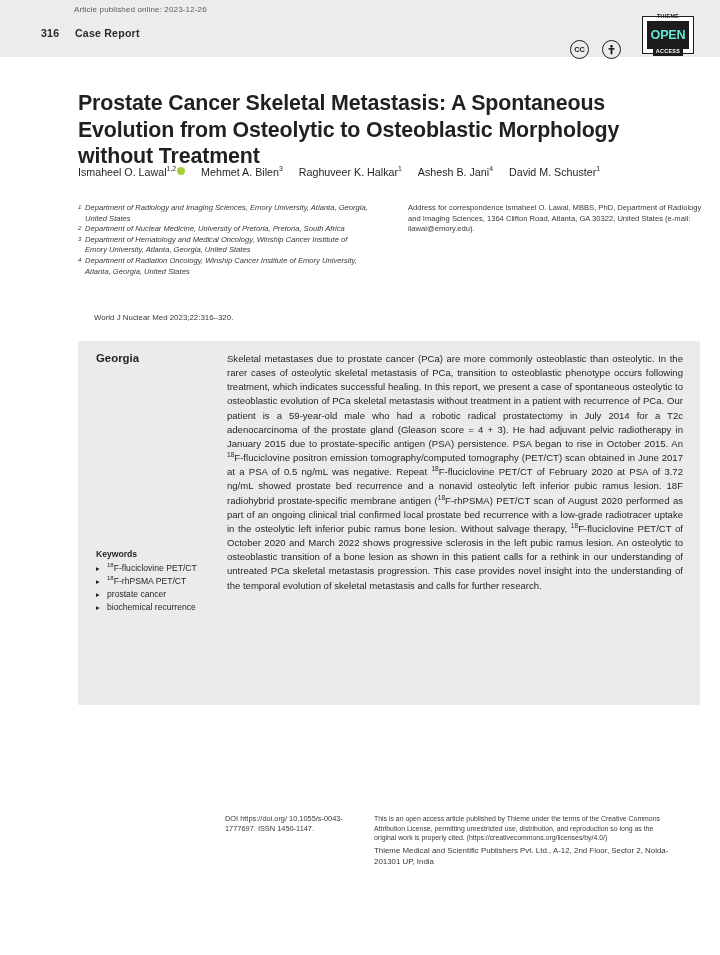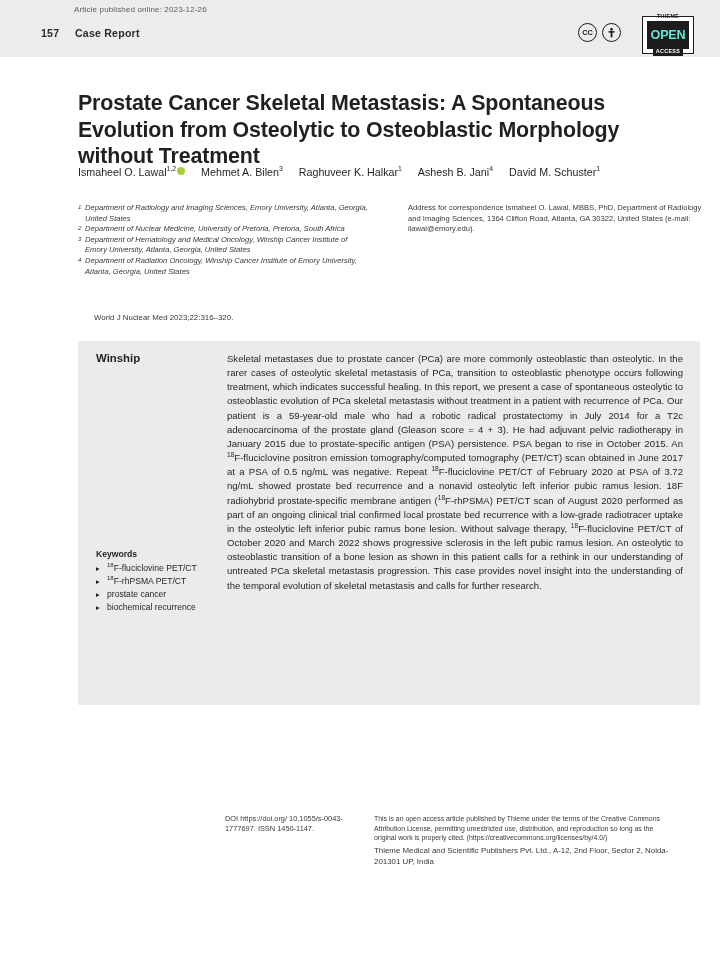--- a/index.html
+++ b/index.html
@@ -50,23 +50,23 @@
     left: 75px;
     top: 27px;
     font-size: 10.6px;
     font-weight: bold;
     color: #2b2b2b;
     letter-spacing: .2px;
   }
   .cc-icons {
     position: absolute;
     right: 99px;
-    top: 23px;
+    top: 40px;
     display: flex;
-    gap: 5px;
+    gap: 13px;
     align-items: center;
   }
   .cc-circ {
     width: 17px;
     height: 17px;
     border-radius: 50%;
     border: 1.4px solid #1c1c1c;
     display: flex;
     align-items: center;
     justify-content: center;
@@ -300,21 +300,21 @@
 </style>
 </head>
 <body>
 
 <div class="page">
 
   <div class="topband"></div>
 
   <div class="pubonline">Article published online: 2023-12-26</div>
 
-  <div class="folio">157</div>
+  <div class="folio">316</div>
 
   <div class="runhead">Case Report</div>
 
   <div class="cc-icons">
     <div class="cc-circ">CC</div>
     <div class="cc-circ">
       <svg width="11" height="11" viewBox="0 0 11 11" aria-hidden="true">
         <circle cx="5.5" cy="2.3" r="1.35" fill="#1c1c1c"></circle>
         <rect x="4.6" y="4.1" width="1.8" height="6.2" fill="#1c1c1c"></rect>
         <rect x="2.5" y="4.1" width="6" height="1.5" fill="#1c1c1c"></rect>
@@ -338,21 +338,21 @@
       <div class="affil"><sup>3</sup>Department of Hematology and Medical Oncology, Winship Cancer Institute of Emory University, Atlanta, Georgia, United States</div>
       <div class="affil"><sup>4</sup>Department of Radiation Oncology, Winship Cancer Institute of Emory University, Atlanta, Georgia, United States</div>
     </div>
 
   <div class="corr">Address for correspondence  Ismaheel O. Lawal, MBBS, PhD, Department of Radiology and Imaging Sciences, 1364 Clifton Road, Atlanta, GA 30322, United States (e-mail: ilawal@emory.edu).</div>
 
   <div class="citation">World J Nuclear Med 2023;22:316–320.</div>
 
   <div class="abspanel"></div>
 
-  <div class="abs-label">Winship</div>
+  <div class="abs-label">Georgia</div>
 
   <div class="abs-body">Skeletal metastases due to prostate cancer (PCa) are more commonly osteoblastic than osteolytic. In the rarer cases of osteolytic skeletal metastasis of PCa, transition to osteoblastic phenotype occurs following treatment, which indicates successful healing. In this report, we present a case of spontaneous osteolytic to osteoblastic evolution of PCa skeletal metastasis without treatment in a patient with recurrence of PCa. Our patient is a 59-year-old male who had a robotic radical prostatectomy in July 2014 for a T2c adenocarcinoma of the prostate gland (Gleason score = 4 + 3). He had adjuvant pelvic radiotherapy in January 2015 due to prostate-specific antigen (PSA) persistence. PSA began to rise in October 2015. An <sup>18</sup>F-fluciclovine positron emission tomography/computed tomography (PET/CT) scan obtained in June 2017 at a PSA of 0.5 ng/mL was negative. Repeat <sup>18</sup>F-fluciclovine PET/CT of February 2020 at PSA of 3.72 ng/mL showed prostate bed recurrence and a nonavid osteolytic left inferior pubic ramus lesion. 18F radiohybrid prostate-specific membrane antigen (<sup>18</sup>F-rhPSMA) PET/CT scan of August 2020 performed as part of an ongoing clinical trial confirmed local prostate bed recurrence with a low-grade radiotracer uptake in the osteolytic left inferior pubic ramus bone lesion. Without salvage therapy, <sup>18</sup>F-fluciclovine PET/CT of October 2020 and March 2022 shows progressive sclerosis in the left pubic ramus lesion. An osteolytic to osteoblastic transition of a bone lesion as shown in this patient calls for a rethink in our understanding of untreated PCa skeletal metastasis progression. This case provides novel insight into the understanding of the temporal evolution of skeletal metastasis and calls for further research.</div>
 
   <div class="kw-label">Keywords</div>
 
   <div class="kw-list">
       <div class="kw"><sup>18</sup>F-fluciclovine PET/CT</div>
       <div class="kw"><sup>18</sup>F-rhPSMA PET/CT</div>
       <div class="kw">prostate cancer</div>
       <div class="kw">biochemical recurrence</div>

